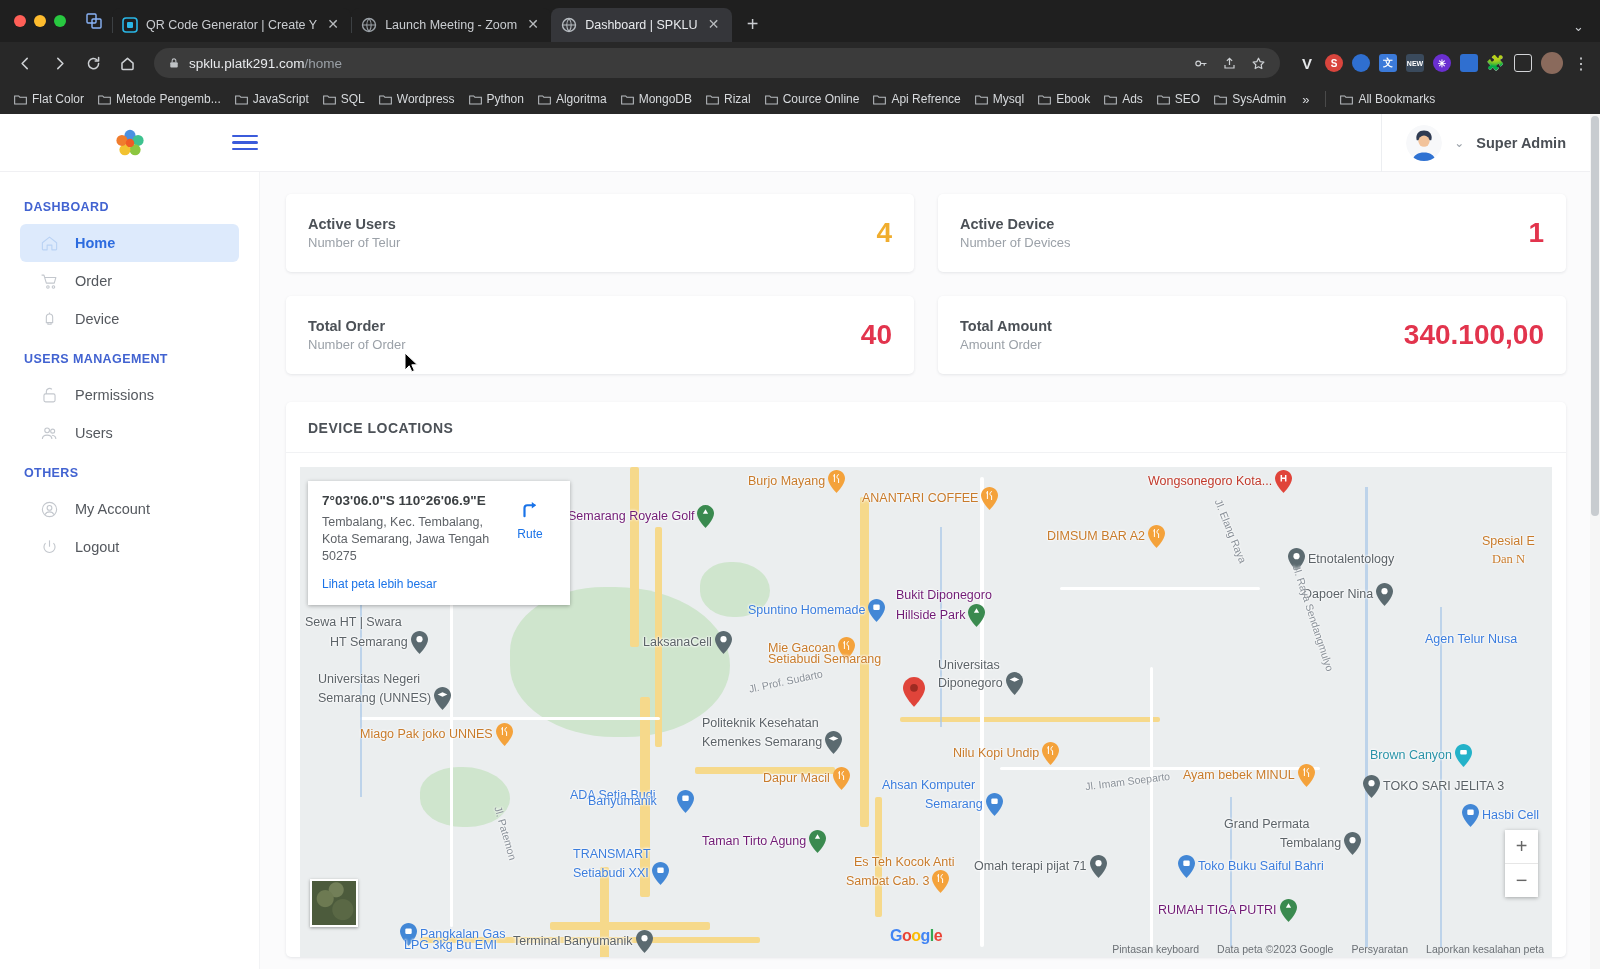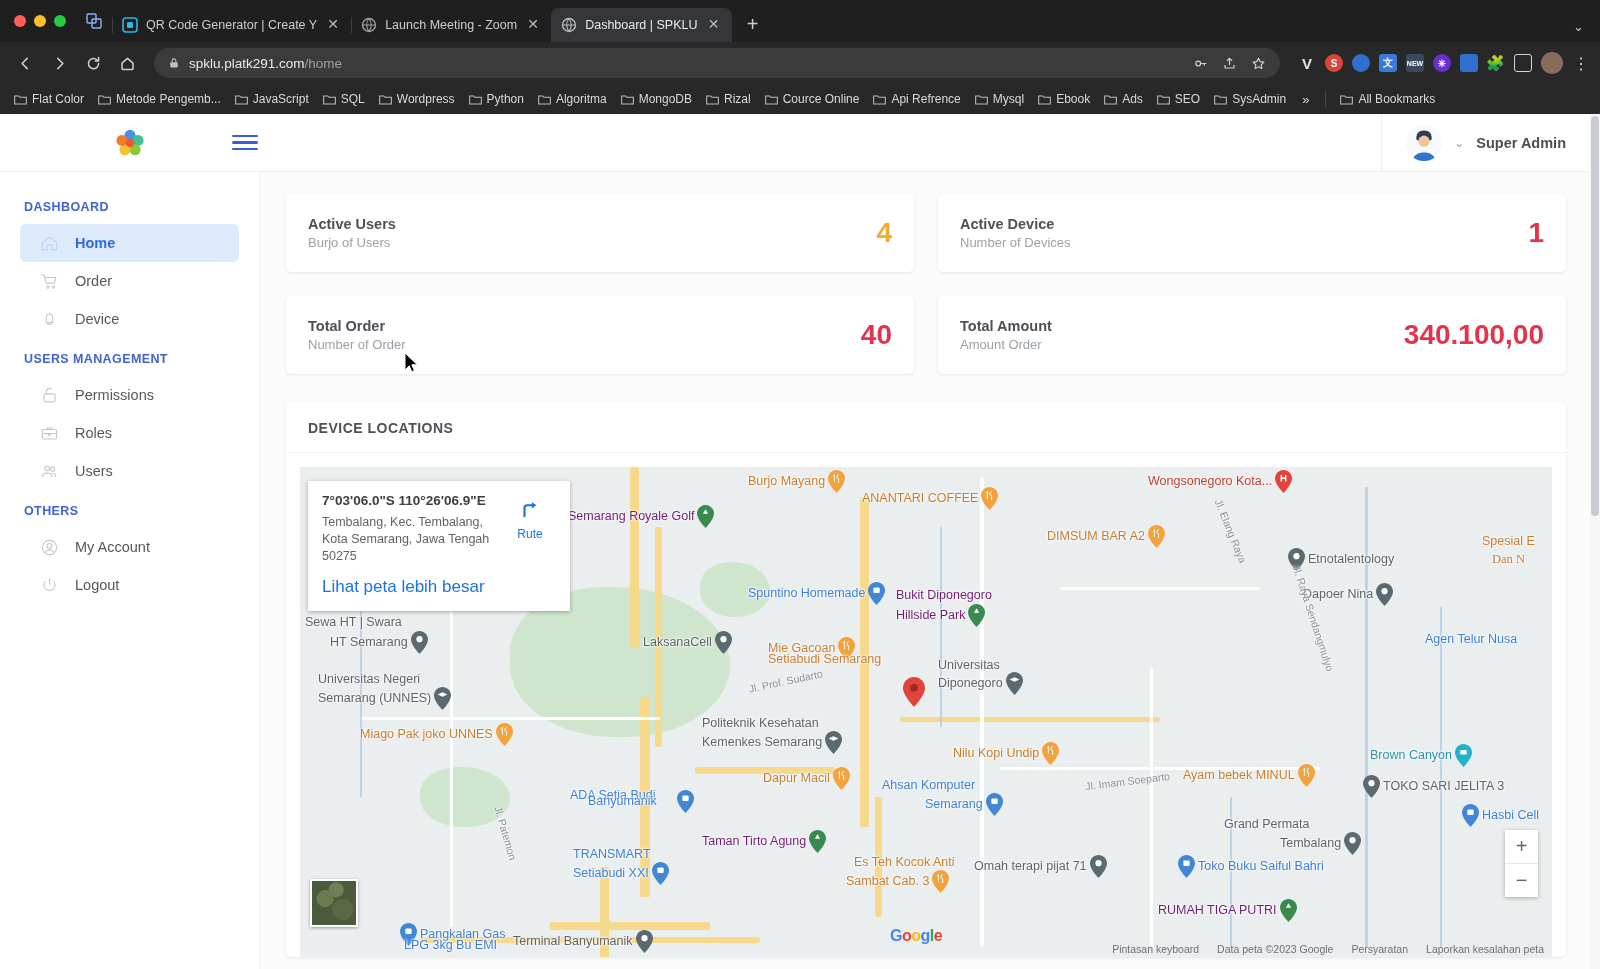--- a/index.html
+++ b/index.html
@@ -156,21 +156,21 @@
             text-shadow: 0 0 3px #fff, 0 0 3px #fff; white-space: nowrap; }
 
   .infocard {
     position: absolute; left: 8px; top: 14px; width: 262px; background: #fff;
     box-shadow: 0 1px 4px rgba(0,0,0,.3); padding: 12px 14px 14px; z-index: 20;
     display: flex; gap: 8px;
   }
   .infocard .ic-main { flex: 1; min-width: 0; }
   .ic-coord { font-size: 13.5px; font-weight: bold; color: #3c4043; }
   .ic-addr { font-size: 12.5px; color: #5f6368; margin-top: 6px; line-height: 1.35; }
-  .ic-link { font-size: 17px; color: #1a73e8; margin-top: 12px; }
+  .ic-link { font-size: 12px; color: #1a73e8; margin-top: 12px; }
   .ic-rute { width: 52px; flex: 0 0 52px; text-align: center; padding-top: 4px; }
   .ic-rute svg { width: 22px; height: 22px; }
   .ic-rute .rute-lbl { font-size: 12px; color: #1a73e8; margin-top: 4px; }
 
   .map-thumb {
     position: absolute; left: 10px; bottom: 30px; width: 48px; height: 48px;
     background: #4c5b3c; border: 2px solid #fff; box-shadow: 0 1px 3px rgba(0,0,0,.35); z-index: 20;
     background-image:
       radial-gradient(circle at 30% 40%, #6d7a52 0 8px, transparent 9px),
       radial-gradient(circle at 70% 65%, #5a6845 0 10px, transparent 11px),
@@ -488,30 +488,20 @@
               <svg viewBox="0 0 24 24">
                 <rect x="5" y="10" width="14" height="10" rx="2"></rect>
                 <path d="M8 10V7a4 4 0 0 1 7-2.6"></path>
               </svg>
             </span>
           <span>Permissions</span>
         </div>
         <div class="nav-item">
           <span class="nav-ico">
               <svg viewBox="0 0 24 24">
-                <rect x="3" y="7" width="18" height="12" rx="2"></rect>
-                <path d="M9 7V5h6v2M3 12h18"></path>
-                <circle cx="12" cy="13" r="1.3"></circle>
-              </svg>
-            </span>
-          <span>Roles</span>
-        </div>
-        <div class="nav-item">
-          <span class="nav-ico">
-              <svg viewBox="0 0 24 24">
                 <circle cx="9" cy="8" r="3"></circle>
                 <circle cx="16" cy="9" r="2.5"></circle>
                 <path d="M3 19c0-3.3 2.7-5 6-5s6 1.7 6 5M15 14.2c2.8.2 5 1.8 5 4.8"></path>
               </svg>
             </span>
           <span>Users</span>
         </div>
 
         <div class="nav-section">OTHERS</div>
         <div class="nav-item">
@@ -535,21 +525,21 @@
         </div>
       </div>
 
       <div class="content">
 
         <div class="cards">
           <div class="cards-col">
             <div class="stat-card">
               <div class="stat-left">
                 <div class="stat-title">Active Users</div>
-                <div class="stat-sub">Burjo of Users</div>
+                <div class="stat-sub">Number of Telur</div>
               </div>
               <div class="stat-value" style="color:#f0ad2e">4</div>
             </div>
             <div class="stat-card">
               <div class="stat-left">
                 <div class="stat-title">Total Order</div>
                 <div class="stat-sub">Number of Order</div>
               </div>
               <div class="stat-value" style="color:#e2344d">40</div>
             </div>
@@ -700,21 +690,21 @@
                 </div>
                 <div class="poi c-grey " style="left: 1003px; top: 116px;">
                   <span class="lbl">Dapoer Nina</span>
                   <span class="pin">
                     <svg viewBox="0 0 17 23">
                       <path d="M8.5 0C3.8 0 0 3.8 0 8.5 0 14.5 8.5 23 8.5 23S17 14.5 17 8.5C17 3.8 13.2 0 8.5 0z" fill="#5b6a70"></path>
                       <circle cx="8.5" cy="8.2" r="3.1" fill="#fff"></circle>
                     </svg>
                   </span>
                 </div>
-                <div class="poi c-blue " style="left: 448px; top: 115px;">
+                <div class="poi c-blue " style="left: 448px; top: 132px;">
                   <span class="lbl">Spuntino Homemade</span>
                   <span class="pin">
                     <svg viewBox="0 0 17 23">
                       <path d="M8.5 0C3.8 0 0 3.8 0 8.5 0 14.5 8.5 23 8.5 23S17 14.5 17 8.5C17 3.8 13.2 0 8.5 0z" fill="#4287d6"></path>
                       <rect x="5.3" y="5.6" width="6.4" height="5.4" rx="1.2" fill="#fff"></rect>
                     </svg>
                   </span>
                 </div>
                 <div class="poi c-green" style="left: 596px; top: 121px;">
                   <span class="lbl">Bukit Diponegoro</span>

